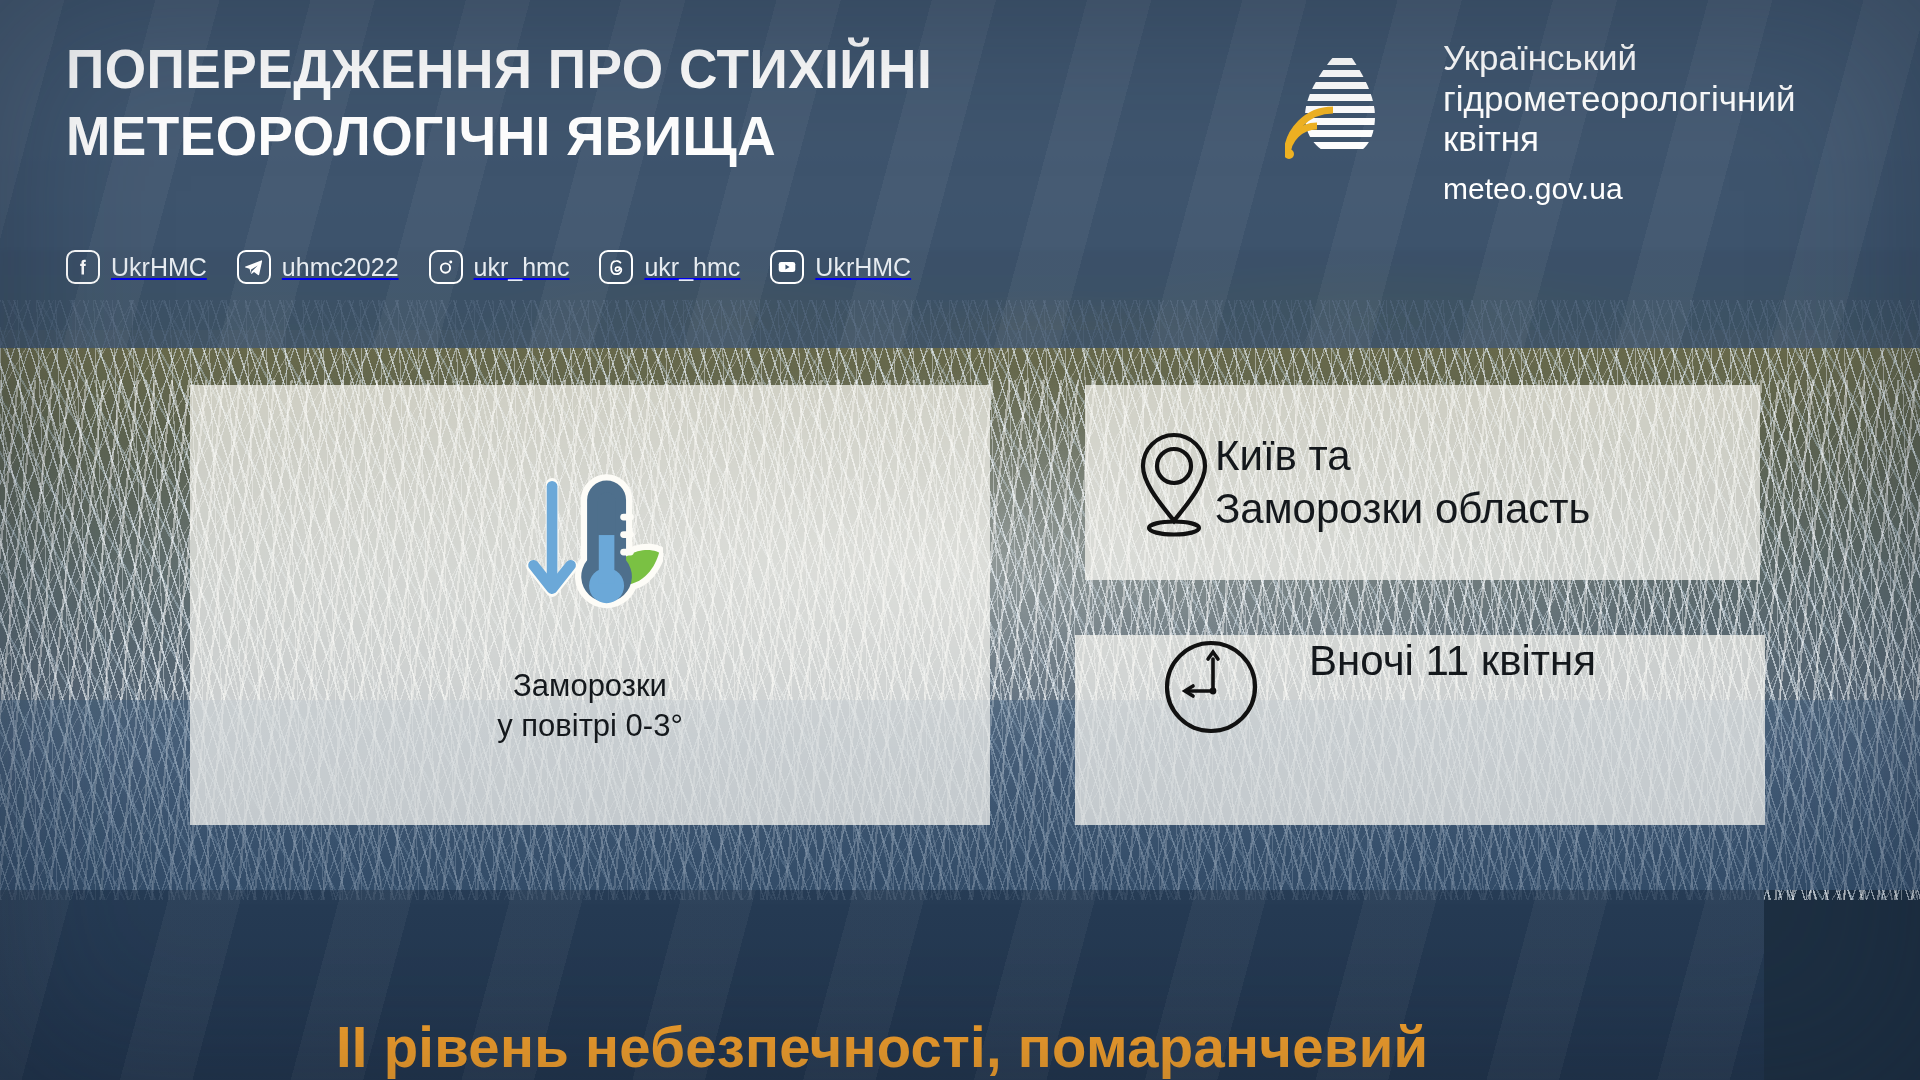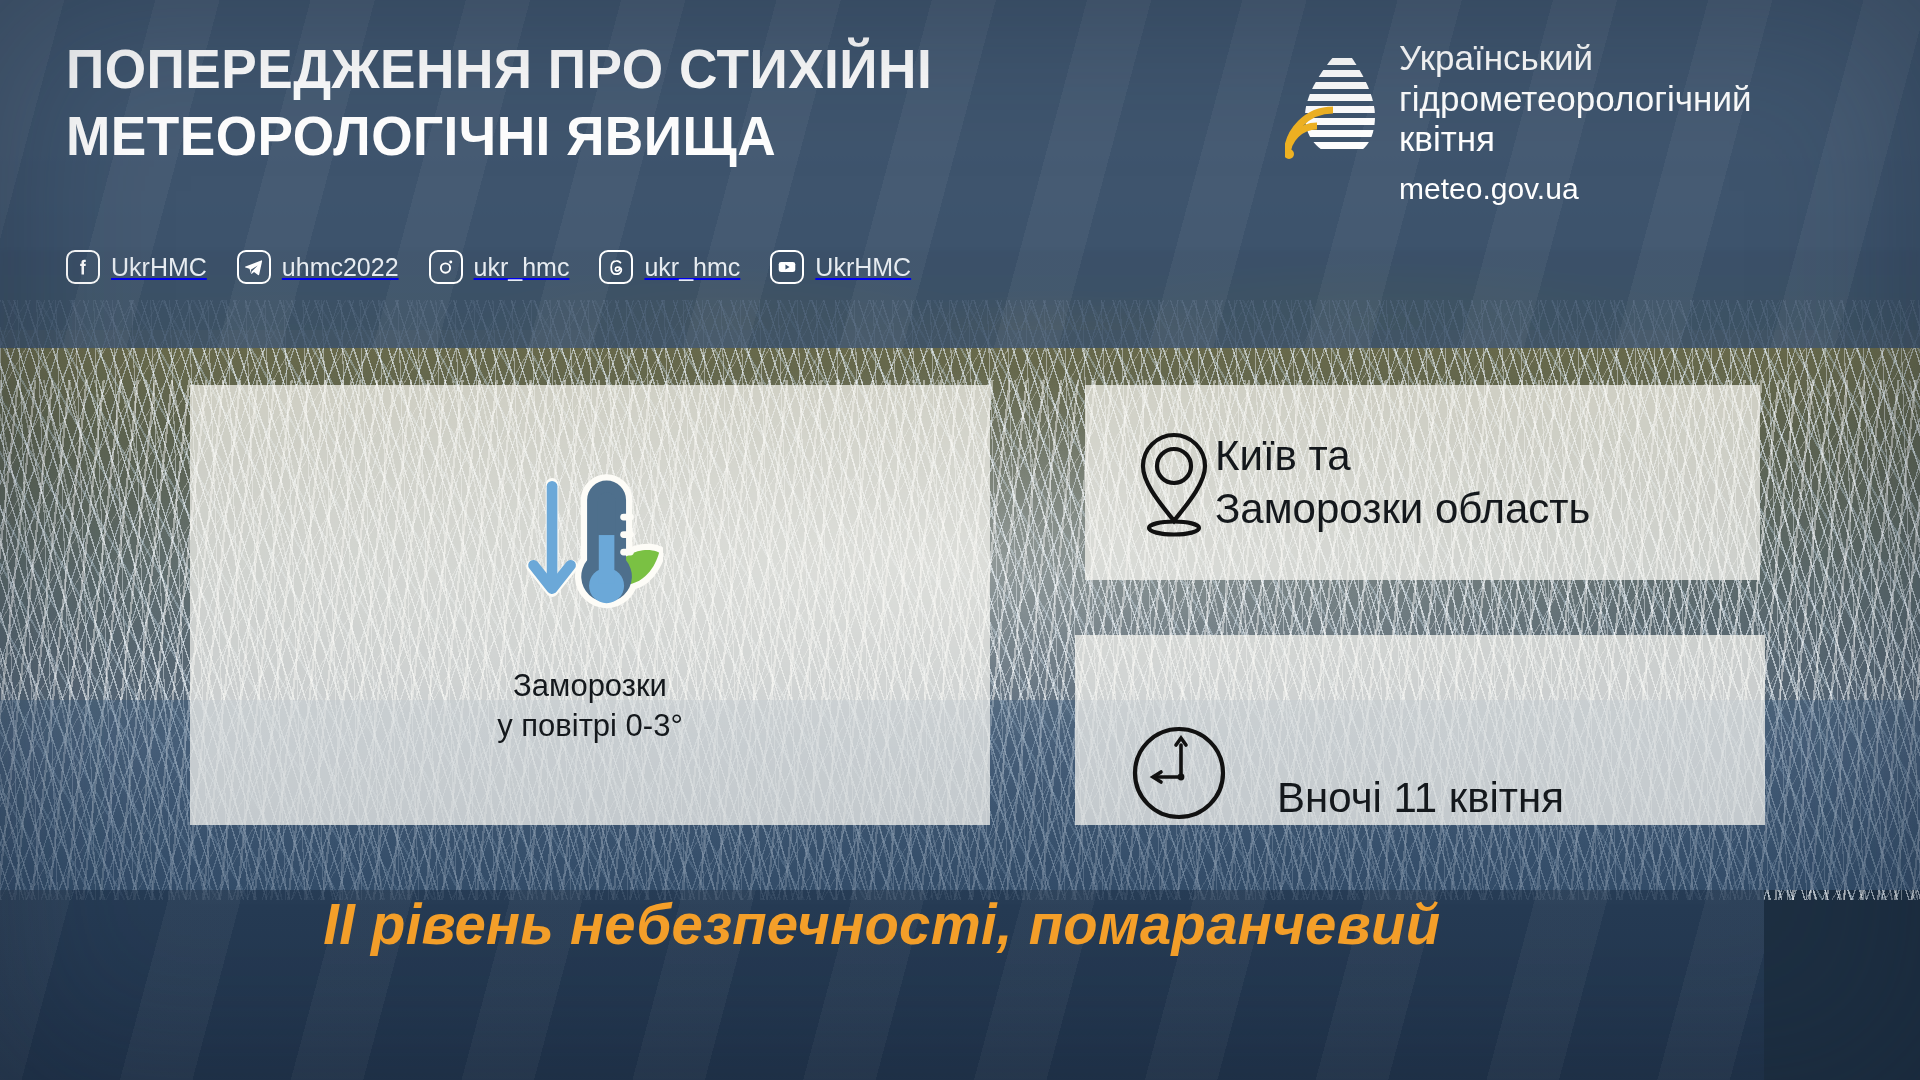--- a/index.html
+++ b/index.html
@@ -92,21 +92,21 @@
   .soc-ic {
     width:34px; height:34px; border:2.6px solid #fff; border-radius:9px;
     display:flex; align-items:center; justify-content:center;
     margin-right:11px; flex:none;
   }
   .soc-lb { color:#e7ecf1; font-size:25px; white-space:nowrap; }
 
   
   #logo { position:absolute; left:1285px; top:38px; display:flex; gap:24px; }
   #logo-mark { width:90px; height:120px; flex:none; margin-top:6px; }
-  #logo-text { color:#fff; }
+  #logo-text { color:#fff;margin-left:44px; }
   #logo-text .ln { font-size:35px; line-height:1.16; font-weight:normal; white-space:nowrap; }
   #logo-site { color:#fff; font-size:30px; margin-top:12px; white-space:nowrap; }
 
   
   .card { position:absolute; background:rgba(255,255,255,.74); }
 
   #card-main {
     left:190px; top:385px; width:800px; height:440px;
     display:flex; flex-direction:column; align-items:center;
     justify-content:flex-start;
@@ -118,32 +118,31 @@
     font-size:31px; line-height:1.30;
   }
 
   #card-region {
     left:1085px; top:385px; width:675px; height:195px;
     display:flex; align-items:center; padding-left:48px;
     background:rgba(250,248,243,.72);
   }
   #card-time {
     left:1075px; top:635px; width:690px; height:190px;
-    display:flex; align-items:flex-end; gap:46px; padding-left:52px;
+    display:flex; align-items:flex-start; gap:46px; padding-left:84px;
     background:rgba(250,248,243,.72);
   }
   .card-txt { color:#14181c; font-size:42px; line-height:1.26; }
 
   
   #footer {
     position:absolute; left:0; top:890px; width:1764px; height:190px;
     background:linear-gradient(180deg, rgba(40,62,88,.86) 0%, rgba(33,52,76,.94) 100%);
-    display:flex; align-items:flex-start; justify-content:center;
+    display:flex; align-items:flex-end; justify-content:center;
     overflow:hidden;
-    font-style:italic;
   }
   #footer .diag {
     position:absolute; inset:0;
     background:repeating-linear-gradient(105deg,
       rgba(255,255,255,.04) 0px, rgba(255,255,255,.04) 70px,
       rgba(255,255,255,0) 70px, rgba(255,255,255,0) 165px);
   }
   #danger {
     position:relative; color:#f5a02a; font-weight:bold; font-size:58px;
     letter-spacing:.3px; white-space:nowrap;

